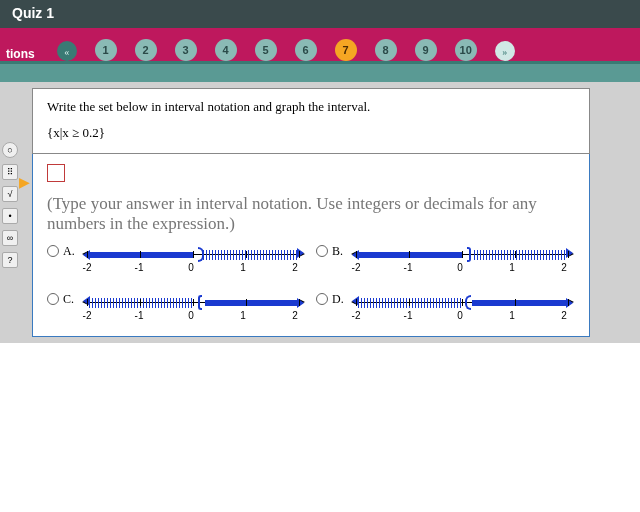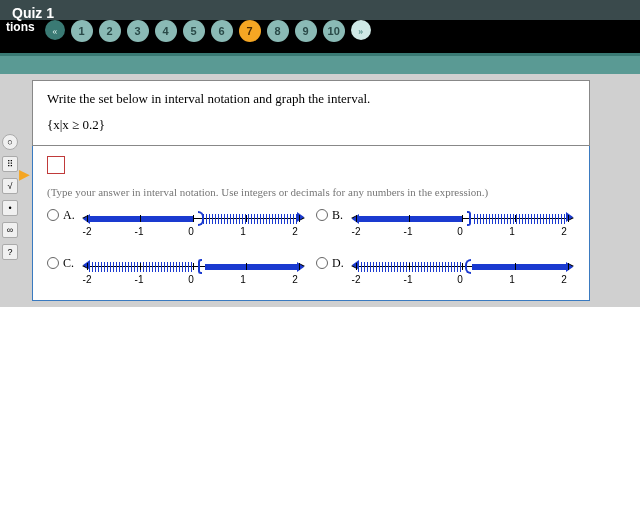--- a/index.html
+++ b/index.html
@@ -1,36 +1,36 @@
 <!DOCTYPE html>
 <html><head>
 <meta charset="utf-8">
 <style>
   * { box-sizing: border-box; margin: 0; padding: 0; }
   body { font-family: Georgia, serif; font-size: 13px; background: #fff; width: 640px; height: 512px; overflow: hidden; }
-  .header { background: #3a4a4c; color: #fff; height: 20px; padding: 5px 12px; font-family: Arial, sans-serif; font-weight: bold; font-size: 14px; }
-  .navbar { background: #000000; height: 36px; display: flex; align-items: flex-start; padding: 0 6px; gap: 6px; color: #fff; border-bottom: 3px solid #3a7a74; }
+  .header { background: #3a4a4c; color: #fff; height: 28px; padding: 5px 12px; font-family: Arial, sans-serif; font-weight: bold; font-size: 14px; }
+  .navbar { background: #be185d; height: 36px; display: flex; align-items: flex-end; padding: 0 6px; gap: 18px; color: #fff; border-bottom: 3px solid #3a7a74; }
   .nav-label { font-family: Arial, sans-serif; font-size: 12px; font-weight: bold; margin-right: 4px; }
   .nav-arrow { width: 20px; height: 20px; border-radius: 50%; background: #3a7a74; display: flex; align-items: center; justify-content: center; cursor: pointer; font-size: 10px; color: #d0e8e5; }
   .nav-num { width: 22px; height: 22px; border-radius: 50%; background: #8abab5; color: #2a4a48; display: flex; align-items: center; justify-content: center; font-family: Arial, sans-serif; font-size: 11px; font-weight: bold; cursor: pointer; }
   .nav-num.current { background: #f5a623; color: #4a2a00; }
   .tealstrip { background: #5a9a94; height: 18px; }
   .main { background: #d0d0d0; padding: 0; display: flex; }
   .toolcol { width: 20px; padding-top: 60px; display: flex; flex-direction: column; gap: 6px; align-items: center; }
   .tool { width: 16px; height: 16px; background: #f0f0f0; border: 1px solid #aaa; border-radius: 2px; font-size: 9px; display: flex; align-items: center; justify-content: center; font-family: Arial; cursor: pointer; }
   .tool.round { border-radius: 50%; }
   .content { flex: 1; padding: 6px 50px 6px 12px; }
   .qbox { background: #fff; border: 1px solid #888; padding: 10px 14px 12px 14px; margin-bottom: 0; }
   .abox { background: #fff; border: 1px solid #3a7ac0; border-top: none; padding: 10px 14px; position: relative; }
   .pointer { position: absolute; left: -14px; top: 20px; color: #f5a623; font-size: 14px; }
   .prompt { margin-bottom: 10px; }
   .setexpr { }
   .subprompt { margin-bottom: 6px; }
   .answer-input { width: 18px; height: 18px; border: 1px solid #c03a3a; background: #fff; display: inline-block; }
-  .hint { color: #777; margin: 8px 0 10px 0; font-size: 11px; }
+  .hint { color: #777; margin: 8px 0 10px 0; font-size: 17px; }
   .graphprompt { margin-bottom: 8px; }
   .choices { display: grid; grid-template-columns: 1fr 1fr; column-gap: 10px; row-gap: 14px; }
   .choice { display: flex; align-items: flex-start; gap: 4px; }
   .radio { width: 12px; height: 12px; border: 1px solid #666; border-radius: 50%; margin-top: 1px; cursor: pointer; flex-shrink: 0; }
   .clabel { font-size: 12px; margin-right: 2px; width: 12px; }
   .nline { flex: 1; }
   .axis { position: relative; height: 32px; margin-top: 2px; }
   .axisline { position: absolute; top: 8px; left: 6px; right: 6px; height: 1px; background: #000; }
   .axisline::before, .axisline::after { content: ''; position: absolute; top: -3px; width: 0; height: 0; border-top: 3.5px solid transparent; border-bottom: 3.5px solid transparent; }
   .axisline::before { left: -5px; border-right: 6px solid #000; }

